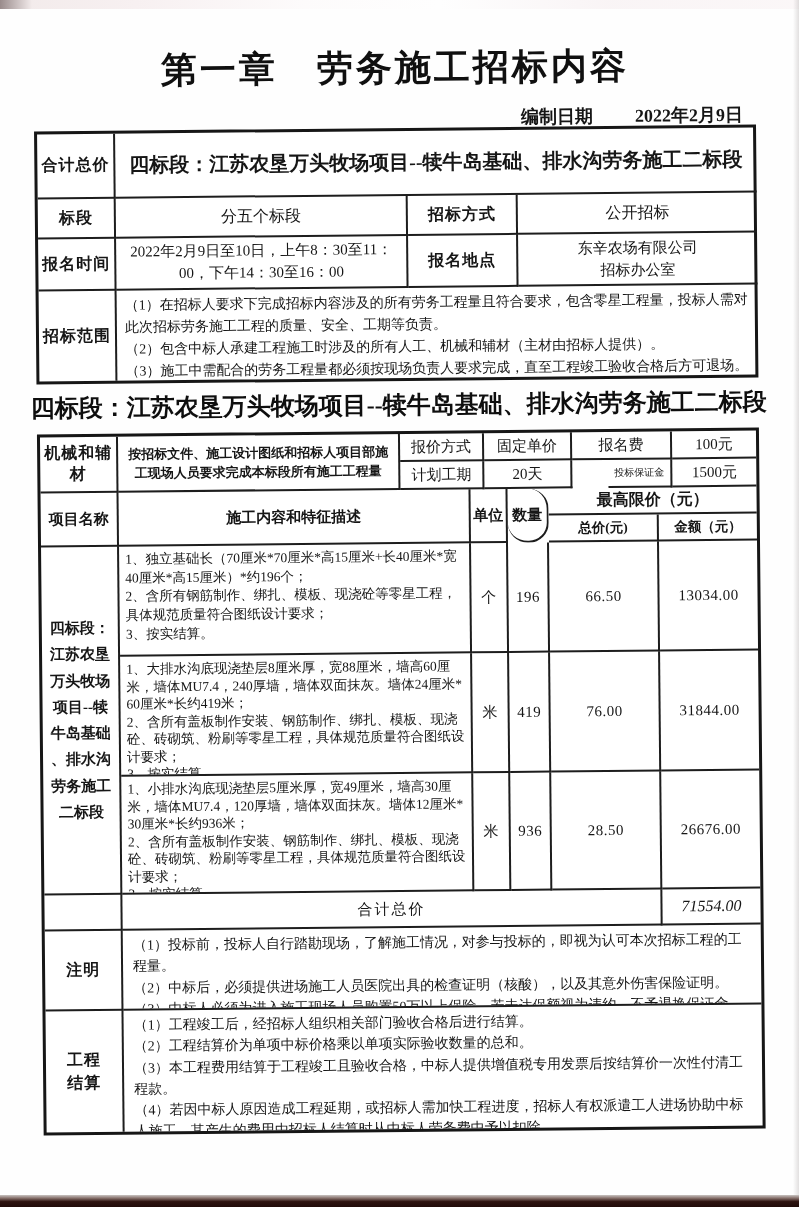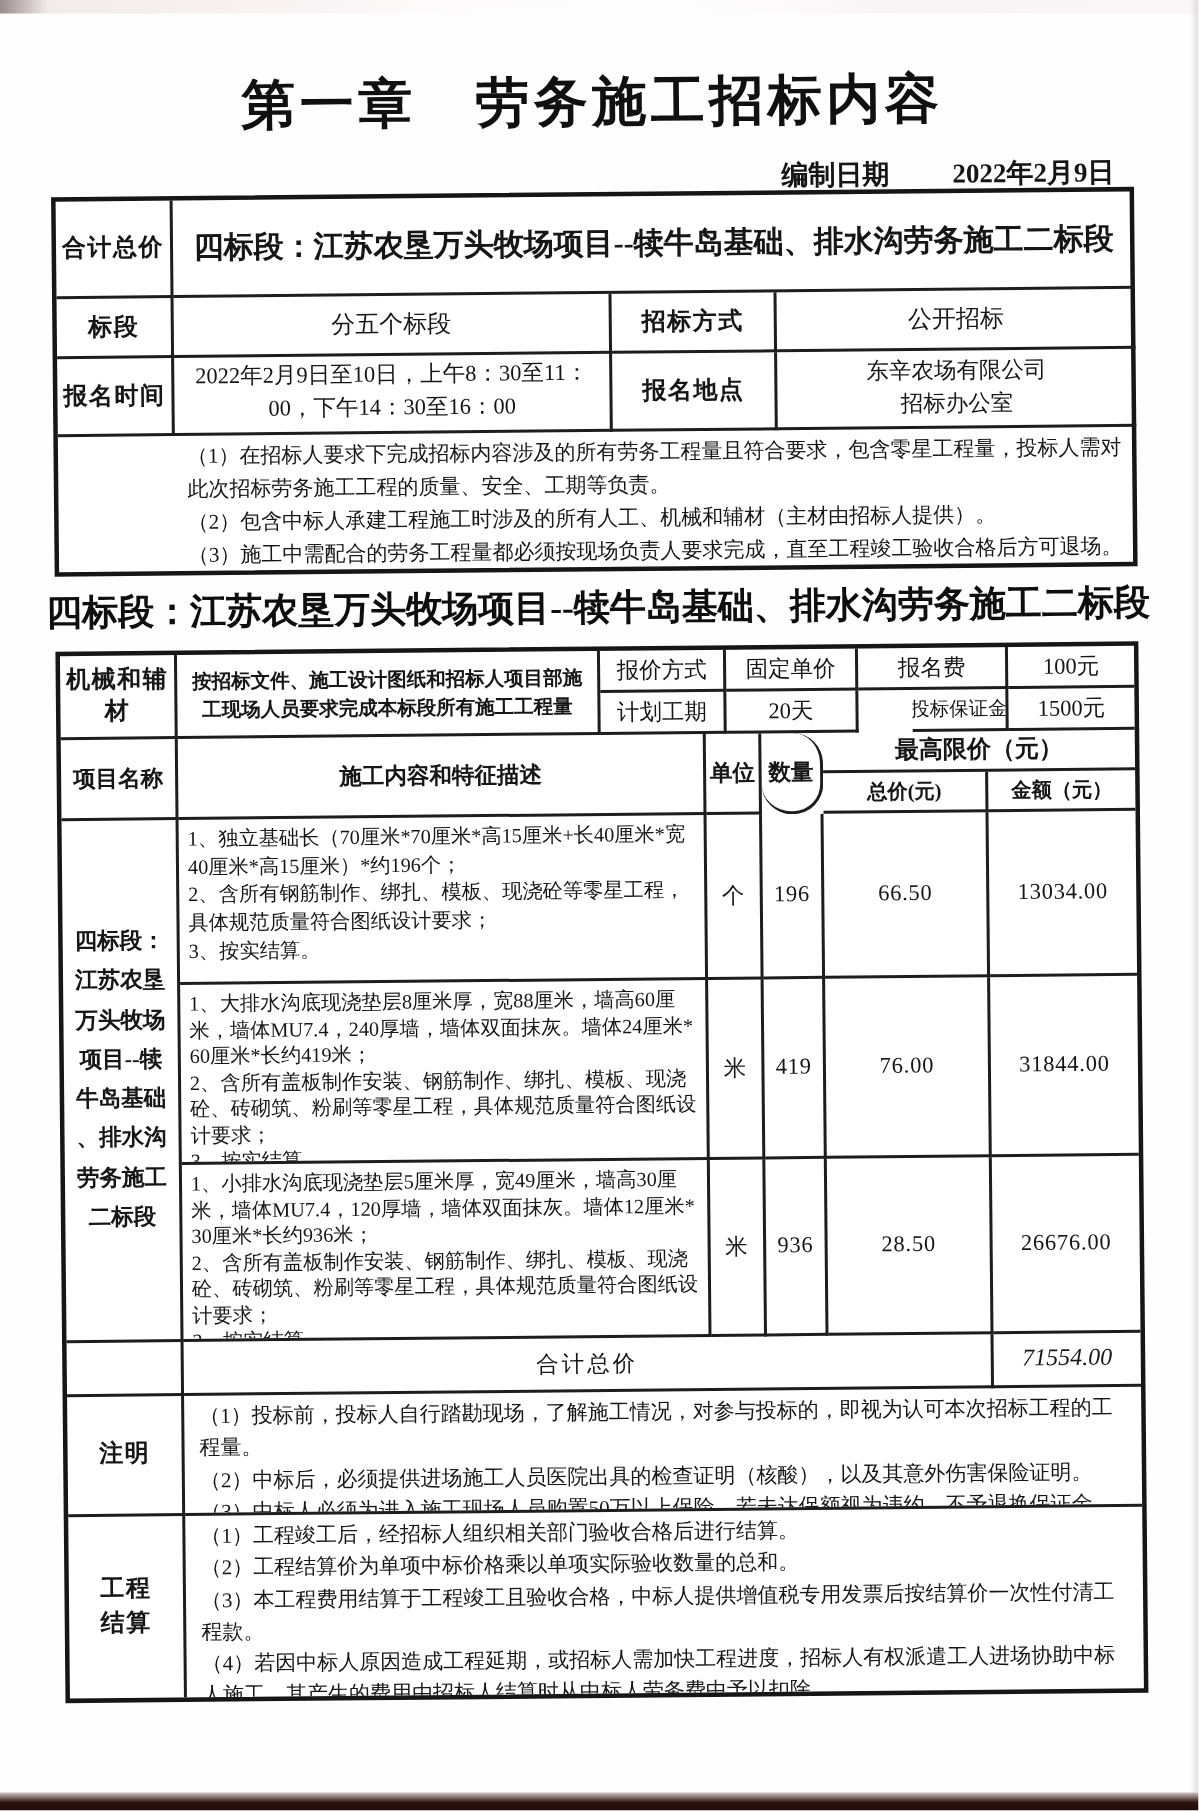--- a/index.html
+++ b/index.html
@@ -130,20 +130,21 @@
       <div class="cell lab">报名时间</div>
       <div class="cell t1-time">2022年2月9日至10日，上午8：30至11：00，下午14：30至16：00</div>
       <div class="cell lab">报名地点</div>
       <div class="cell nr t1-place">
         <div>
           <div>东辛农场有限公司</div>
           <div>招标办公室</div>
         </div>
       </div>
 
+      <div class="cell nb lab">招标范围</div>
       <div class="cell nr nb left top t1-scope">
         <div>
           <div class="hang">（1）在招标人要求下完成招标内容涉及的所有劳务工程量且符合要求，包含零星工程量，投标人需对此次招标劳务施工工程的质量、安全、工期等负责。</div>
           <div class="hang">（2）包含中标人承建工程施工时涉及的所有人工、机械和辅材（主材由招标人提供）。</div>
           <div class="hang">（3）施工中需配合的劳务工程量都必须按现场负责人要求完成，直至工程竣工验收合格后方可退场。</div>
         </div>
       </div>
     </div>
 
     <div class="section-heading">四标段：江苏农垦万头牧场项目--犊牛岛基础、排水沟劳务施工二标段</div>
@@ -152,21 +153,21 @@
 
       <div class="g g-req">
         <div class="cell span2r lab">机械和辅材</div>
         <div class="cell span2r req-text">按招标文件、施工设计图纸和招标人项目部施工现场人员要求完成本标段所有施工工程量</div>
         <div class="cell kv-lab">报价方式</div>
         <div class="cell kv-val">固定单价</div>
         <div class="cell kv-lab">报名费</div>
         <div class="cell nr kv-val">100元</div>
         <div class="cell kv-lab">计划工期</div>
         <div class="cell kv-val">20天</div>
-        <div class="cell kv-lab" style="font-size:13px;margin-left:36px;">投标保证金</div>
+        <div class="cell kv-lab" style="font-size:10px;margin-left:36px;">投标保证金</div>
         <div class="cell nr kv-val">1500元</div>
       </div>
 
       <div class="g g-head">
         <div class="cell span2r hd">项目名称</div>
         <div class="cell span2r hd">施工内容和特征描述</div>
         <div class="cell span2r hd" style="padding:2px 1px;text-align:center;">单位</div>
         <div class="cell span2r hd" style="padding:2px 1px;border-radius:20px;">数量</div>
         <div class="cell nr maxprice hd" style="font-size:16px;">最高限价（元）</div>
         <div class="cell hd-sub">总价(元)</div>

